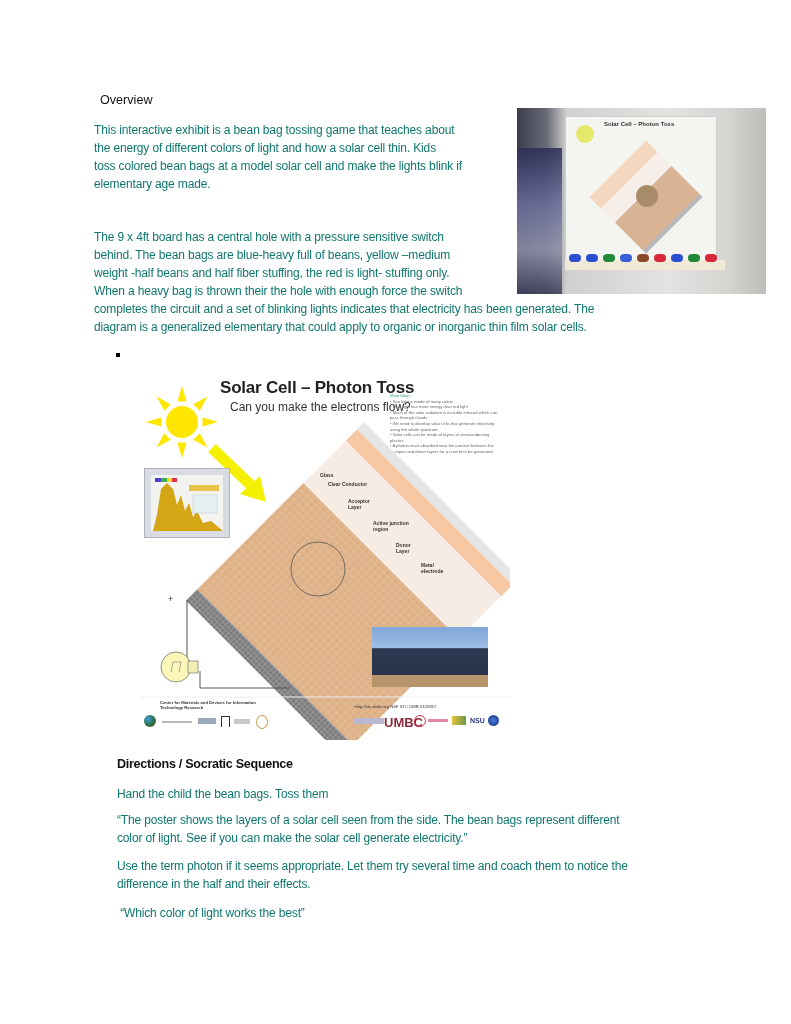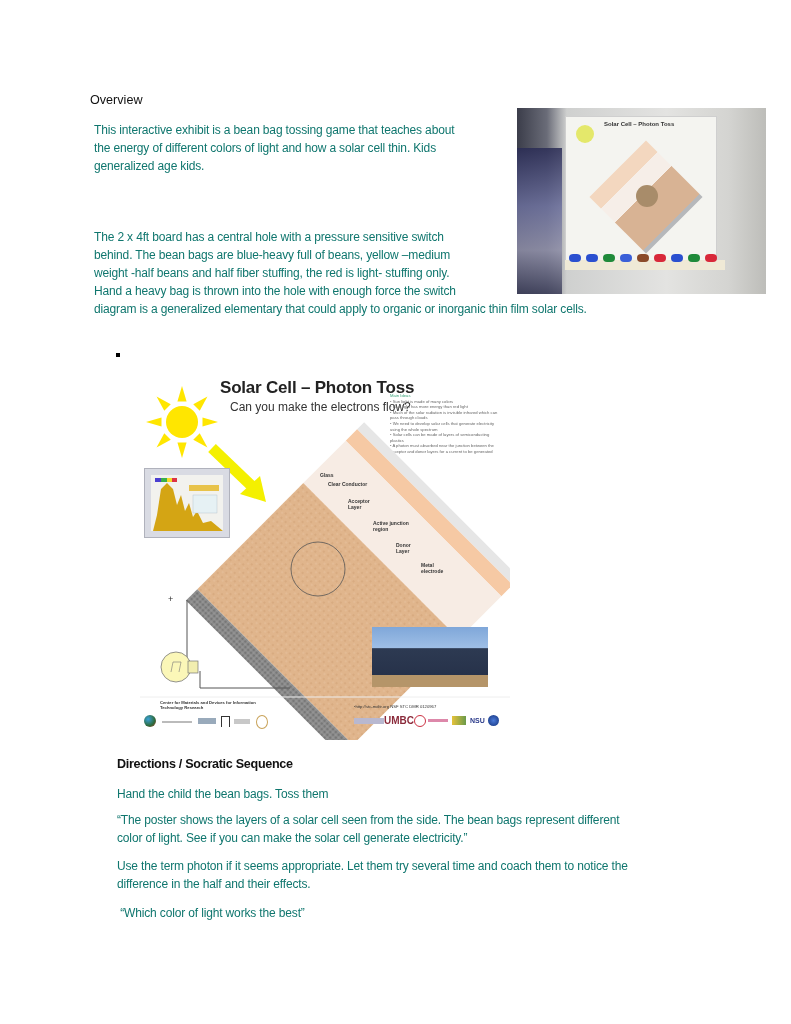--- a/index.html
+++ b/index.html
@@ -37,33 +37,35 @@
   #poster .house { position:absolute; left:232px; top:257px; width:116px; height:60px;
                    background: linear-gradient(180deg,#7fa7d9 0%,#9fbfe6 35%,#2d3a52 36%,#27324a 80%,#b59569 80%); }
   #poster .credits { position:absolute; font-size:4.2px; color:#333; line-height:5px; }
   #poster .logos { position:absolute; top:345px; height:14px; }
 
   .bullet-square { position:absolute; left:116px; top:353px; width:4px; height:4px; background:#000; }
 </style>
 </head>
 <body>
 
-<div class="heading" style="left:90px; top:93px;">Overview</div>
+<div class="heading" style="left:100px; top:93px;">Overview</div>
 
 <div class="txt" style="left:94px; top:121px;">
   <p>This interactive exhibit is a bean bag tossing game that teaches about</p>
   <p>the energy of different colors of light and how a solar cell thin. Kids</p>
-  <p>generalized age kids.</p>
+  <p>toss colored bean bags at a model solar cell and make the lights blink if</p>
+  <p>elementary age made.</p>
 </div>
 
 <div class="txt" style="left:94px; top:228px;">
-  <p>The 2 x 4ft board has a central hole with a pressure sensitive switch</p>
+  <p>The 9 x 4ft board has a central hole with a pressure sensitive switch</p>
   <p>behind. The bean bags are blue-heavy full of beans, yellow –medium</p>
   <p>weight -half beans and half fiber stuffing, the red is light- stuffing only.</p>
-  <p>Hand a heavy bag is thrown into the hole with enough force the switch</p>
+  <p>When a heavy bag is thrown their the hole with enough force the switch</p>
+  <p>completes the circuit and a set of blinking lights indicates that electricity has been generated. The</p>
   <p>diagram is a generalized elementary that could apply to organic or inorganic thin film solar cells.</p>
 </div>
 
 <div id="photo">
   <div class="rack"></div>
   <div class="board">
     <div class="sun"></div>
     <div class="ptitle">Solar Cell – Photon Toss</div>
     <div class="diag"></div>
     <div class="hole"></div>
@@ -181,21 +183,21 @@
   <div class="logos" style="left:4px;">
     <span style="position:absolute;left:0;top:0;width:12px;height:12px;border-radius:50%;background:radial-gradient(circle at 35% 35%,#3aa0d8,#2d6a3a 60%,#c23a2a);"></span>
     <span style="position:absolute;left:18px;top:6px;width:30px;height:2px;background:#bbb;"></span>
     <span style="position:absolute;left:54px;top:3px;width:18px;height:6px;background:#9ab;"></span>
     <span style="position:absolute;left:77px;top:1px;width:7px;height:10px;border:1px solid #333;border-bottom:none;"></span>
     <span style="position:absolute;left:90px;top:4px;width:16px;height:5px;background:#c8c8c8;"></span>
     <span style="position:absolute;left:112px;top:0;width:10px;height:12px;border-radius:50%;border:1px solid #c9a35a;"></span>
   </div>
   <div class="logos" style="left:214px;">
     <span style="position:absolute;left:0;top:3px;width:30px;height:6px;background:#b8b8d0;"></span>
-    <span style="position:absolute;left:30px;top:0;font-size:10px;color:#8a2a3a;font-weight:bold;">UMBC</span>
+    <span style="position:absolute;left:30px;top:0;font-size:13px;color:#8a2a3a;font-weight:bold;">UMBC</span>
     <span style="position:absolute;left:60px;top:0;width:10px;height:10px;border-radius:50%;border:1px solid #c34;"></span>
     <span style="position:absolute;left:74px;top:4px;width:20px;height:3px;background:#d8a;"></span>
     <span style="position:absolute;left:98px;top:1px;width:14px;height:9px;background:linear-gradient(90deg,#e6c23a,#6a9a4a);"></span>
     <span style="position:absolute;left:116px;top:2px;font-size:7px;color:#2a3a8a;font-weight:bold;">NSU</span>
     <span style="position:absolute;left:134px;top:0;width:11px;height:11px;border-radius:50%;background:radial-gradient(circle,#4a7ad8,#12307a);"></span>
   </div>
 </div>
 
 <div class="bold-head" style="left:117px; top:757px;">Directions / Socratic Sequence</div>
 <div class="txt" style="left:117px; top:785px;">Hand the child the bean bags. Toss them</div>

